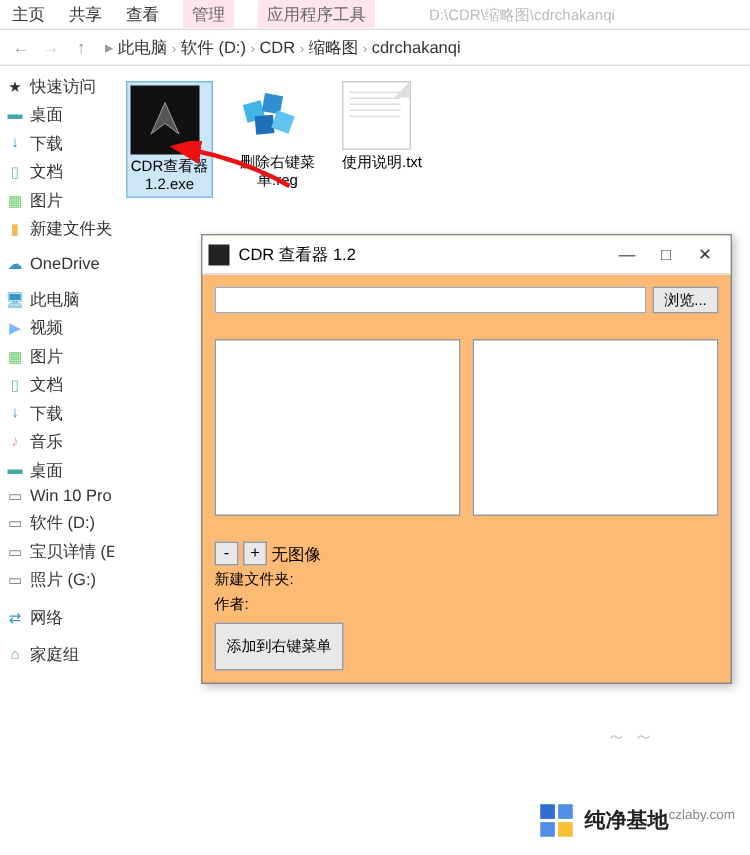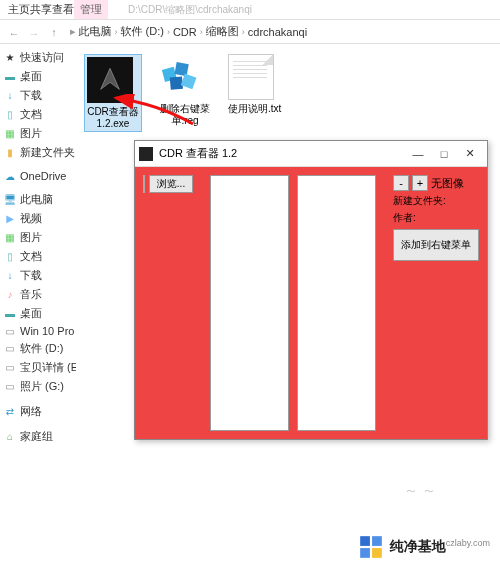--- a/index.html
+++ b/index.html
@@ -1,17 +1,17 @@
 <!DOCTYPE html>
 <html><head>
 <meta charset="utf-8">
 <style>
 *{box-sizing:border-box;margin:0;padding:0;font-family:"Microsoft YaHei",sans-serif;font-size:11px}
 body{width:500px;height:570px;background:#fff;position:relative;overflow:hidden}
-.ribbon-tabs{height:20px;display:flex;align-items:center;padding-left:8px;gap:0;border-bottom:1px solid #e0e0e0}
+.ribbon-tabs{height:20px;display:flex;align-items:center;padding-left:8px;gap:16px;border-bottom:1px solid #e0e0e0}
 .ribbon-tabs span{color:#333}
 .ribbon-tabs .hl{background:#ffe4f0;padding:2px 6px;color:#666}
 .addrbar{height:24px;display:flex;align-items:center;border-bottom:1px solid #e0e0e0;padding:0 6px;gap:4px}
 .nav-btn{width:16px;height:16px;display:flex;align-items:center;justify-content:center;color:#999}
 .bc{display:flex;align-items:center;gap:3px;margin-left:4px}
 .bc span{color:#333}
 .bc .sep{color:#999;font-size:9px}
 .main{display:flex;height:calc(100% - 44px)}
 .sidebar{width:78px;padding:4px 2px;overflow:hidden}
 .sb-item{display:flex;align-items:center;gap:4px;padding:2px 2px;white-space:nowrap;overflow:hidden;color:#333}
@@ -23,27 +23,27 @@
 .file .th{width:46px;height:46px;display:flex;align-items:center;justify-content:center}
 .file .lbl{font-size:10px;line-height:1.15;word-break:break-all}
 .exe-th{background:#111;display:flex;align-items:center;justify-content:center}
 .exe-th svg{width:28px;height:28px}
 .reg-th svg{width:42px;height:42px}
 .txt-th{border:1px solid #ccc;background:#fff;position:relative}
 .txt-th::before{content:"";position:absolute;right:0;top:0;width:10px;height:10px;background:linear-gradient(135deg,transparent 50%,#ddd 50%)}
 .txt-lines{position:absolute;left:4px;top:6px;right:6px;bottom:4px}
 .txt-lines div{height:1px;background:#ddd;margin-bottom:3px}
 .arrow{position:absolute;pointer-events:none}
-.dialog{position:absolute;left:134px;top:140px;width:354px;height:300px;background:#ef4444;border:1px solid #888;box-shadow:2px 2px 6px rgba(0,0,0,.25)}
+.dialog{position:absolute;left:134px;top:156px;width:354px;height:300px;background:#fdba74;border:1px solid #888;box-shadow:2px 2px 6px rgba(0,0,0,.25)}
 .dlg-title{height:26px;display:flex;align-items:center;padding:0 4px;background:#fff;border-bottom:1px solid #ddd}
 .dlg-title .ico{width:14px;height:14px;background:#222;margin-right:6px}
 .dlg-title .t{flex:1;font-size:11px}
 .dlg-btns{display:flex}
 .dlg-btns div{width:26px;height:20px;display:flex;align-items:center;justify-content:center;color:#333}
-.dlg-body{padding:8px;display:flex;flex-direction:row;gap:17px;height:calc(100% - 26px)}
+.dlg-body{padding:8px;display:flex;flex-direction:column;gap:17px;height:calc(100% - 26px)}
 .dlg-row1{display:flex;gap:4px}
 .pathbox{flex:1;height:18px;border:1px solid #aaa;background:#fff}
 .browse{width:44px;height:18px;border:1px solid #999;background:#e8e8e8;display:flex;align-items:center;justify-content:center;font-size:10px}
 .dlg-row2{display:flex;gap:8px;flex:1}
 .panel{flex:1;border:1px solid #999;background:#fff}
 .dlg-bot{display:flex;flex-direction:column;gap:3px}
 .pm{display:flex;align-items:center;gap:3px}
 .pm button{width:16px;height:16px;border:1px solid #999;background:#e8e8e8}
 .meta{font-size:10px;line-height:1.35}
 .addctx{width:86px;height:32px;border:1px solid #999;background:#e8e8e8;display:flex;align-items:center;justify-content:center;font-size:10px;margin-top:2px}
@@ -55,20 +55,21 @@
 .wave{position:absolute;right:60px;bottom:70px;color:#ccc;font-size:14px;letter-spacing:4px}
 </style>
 </head>
 <body>
 
 <div class="ribbon-tabs">
   <span>主页</span>
   <span>共享</span>
   <span>查看</span>
   <span class="hl">管理</span>
+  <span class="hl">应用程序工具</span>
   <span style="margin-left:20px;color:#bbb;font-size:10px">D:\CDR\缩略图\cdrchakanqi</span>
 </div>
 
 <div class="addrbar">
   <div class="nav-btn">←</div>
   <div class="nav-btn" style="color:#ccc">→</div>
   <div class="nav-btn">↑</div>
   <div class="bc">
     <span style="color:#999">▸</span>
     <span>此电脑</span>

